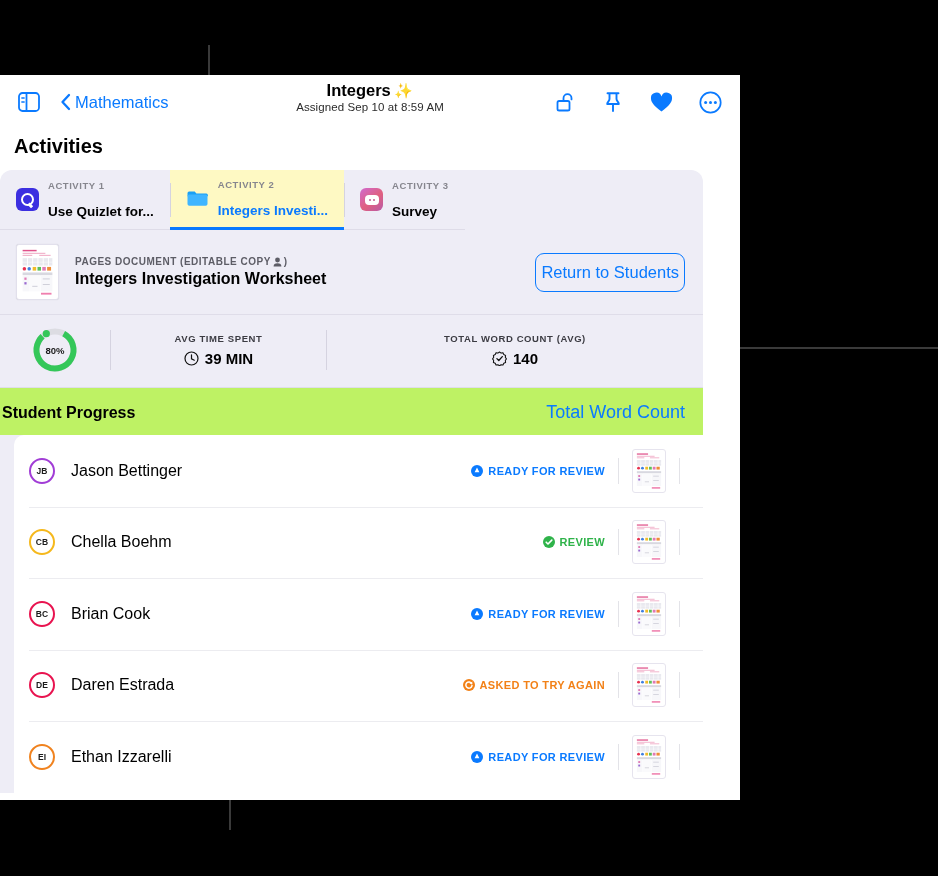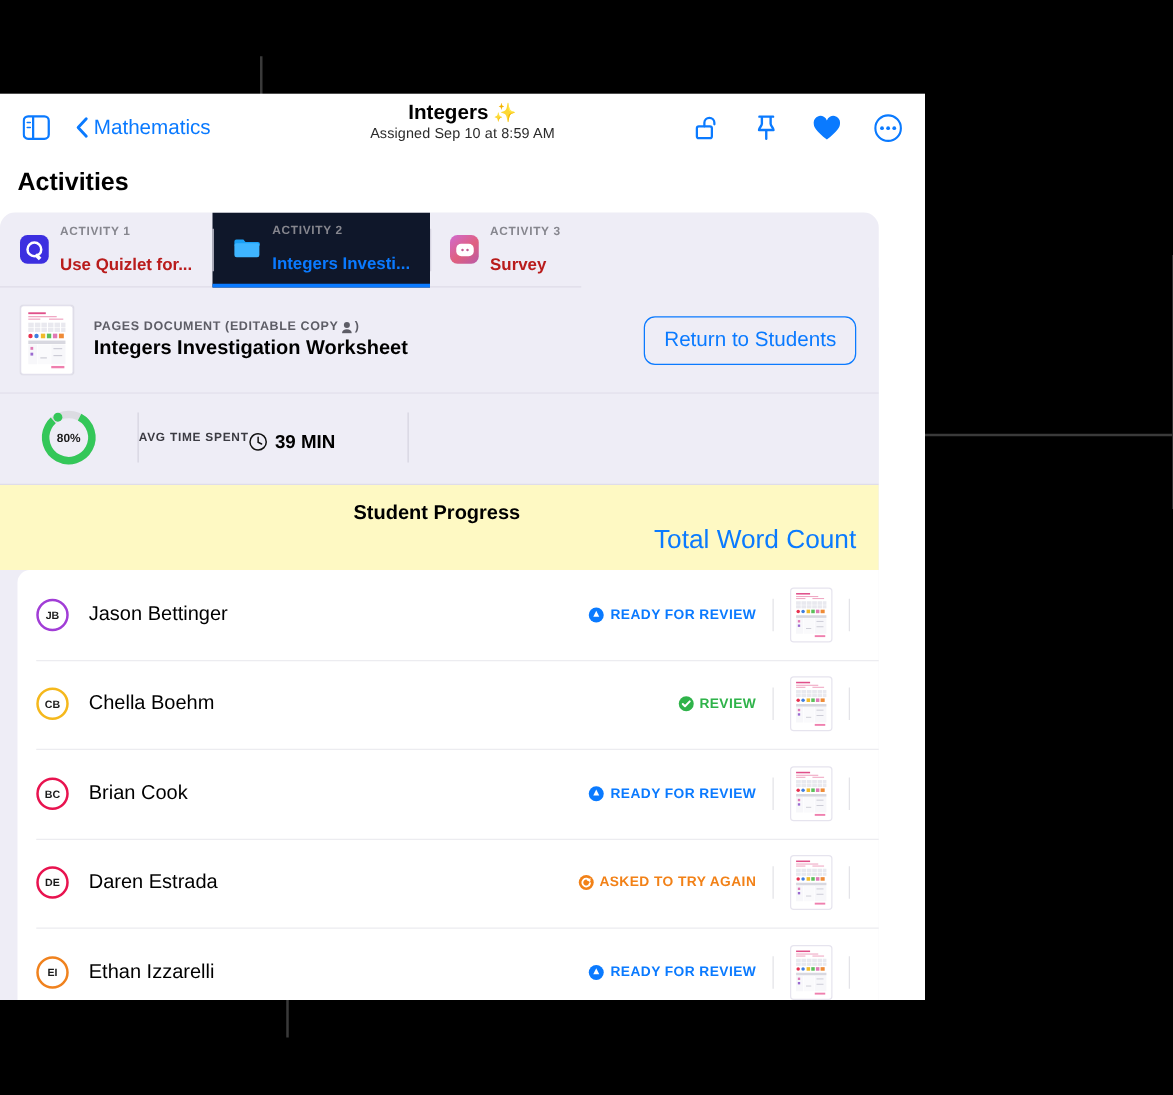--- a/index.html
+++ b/index.html
@@ -69,26 +69,26 @@
   #tabs { display: flex; height: 60px; }
   .tab {
     display: flex; align-items: center; gap: 9px;
     padding: 0 16px 0 16px; position: relative; cursor: pointer;
     border-bottom: 1px solid #dedce8;
   }
   .tab + .tab::before {
     content: ""; position: absolute; left: 0; top: 13px;
     width: 1px; height: 34px; background: #d5d3e0;
   }
-  .tab.active { background: #0f172a; border-bottom: 3px solid #0a7aff; }
+  .tab.active { background: #fef9c3; border-bottom: 3px solid #0a7aff; }
   .tab-txt { display: flex; flex-direction: column; gap: 13px; }
   .tab-kicker {
     font-size: 9.5px; color: #86868e; letter-spacing: .55px; font-weight: 600;
   }
-  .tab-name { font-size: 13.5px; font-weight: bold; color: #b91c1c; }
+  .tab-name { font-size: 13.5px; font-weight: bold; color: #000000; }
   .tab.active .tab-name { color: #0a7aff; }
 
   
   .act-icon { width: 23px; height: 23px; flex: 0 0 23px; position: relative; }
   .ic-quizlet {
     background: #3c2fe0; border-radius: 6px;
     display: flex; align-items: center; justify-content: center;
   }
   .ic-quizlet .q {
     width: 13px; height: 13px; border-radius: 50%;
@@ -122,49 +122,48 @@
   }
   .doc-meta { margin-left: 16px; }
   .doc-kicker {
     font-size: 10px; color: #5d5d66; letter-spacing: .5px; font-weight: 600;
     display: flex; align-items: center; gap: 2px; text-align: center;
   }
   .doc-name { font-size: 16px; font-weight: bold; color: #000; margin-top: 3px; }
   #return-btn {
     margin-left: auto; border: 1.6px solid #0a7aff; border-radius: 9px;
     color: #0a7aff; font-size: 16.5px; background: transparent;
-    padding: 9px 15px; cursor: pointer; font-family: inherit;
+    padding: 9px 5px; cursor: pointer; font-family: inherit;
   }
 
   
   #stats {
     display: flex; align-items: center; padding: 10px 0 12px 0;
     background: #eeedf6; border-bottom: 1px solid #dfdde9;
   }
-  .stat { display: flex; flex-direction: row; align-items: center; }
+  .stat { display: flex; flex-direction: column; align-items: center; }
   .stat-label {
     font-size: 9.5px; color: #3b3b42; letter-spacing: .6px; font-weight: 700;
   }
   .stat-value {
     margin-top: 6px; font-size: 15px; font-weight: bold; color: #000;
     display: flex; align-items: center; gap: 6px;
   }
   .ring-wrap { width: 110px; display:flex; justify-content:center; }
   .divider-v { width: 1px; height: 40px; background: #d5d3e0; }
   .stat-time { flex: 0 0 215px; }
   .stat-words { flex: 1; }
 
   
   #sp-head {
-    display: flex; align-items: center; padding: 14px 18px 12px 14px;
-    background: #fef9c3;
-    flex-direction: column;
+    display: flex; align-items: center; padding: 14px 18px 12px 2px;
+    background: #bef264;
   }
   #sp-title { font-size: 16px; font-weight: bold; color: #000; }
-  #sp-link { margin-left: auto; font-size: 21px; color: #0a7aff; cursor: pointer; }
+  #sp-link { margin-left: auto; font-size: 18px; color: #0a7aff; cursor: pointer; }
 
   
   #list {
     margin: 0 0 0 14px; width: 761px; background: #fff;
     border-radius: 10px 10px 0 0; overflow: hidden;
   }
   .row {
     display: flex; align-items: center; height: 71.5px;
     padding: 0 16px 0 15px; position: relative;
   }
@@ -385,20 +384,30 @@
           <span class="stat-label">AVG TIME SPENT</span>
           <span class="stat-value">
             <svg width="15" height="15" viewBox="0 0 15 15">
               <circle cx="7.5" cy="7.5" r="6.5" fill="none" stroke="#111" stroke-width="1.2"></circle>
               <polyline points="7.5,3.8 7.5,7.8 10.3,9.2" fill="none" stroke="#111" stroke-width="1.2" stroke-linecap="round"></polyline>
             </svg>
             <span>39 MIN</span>
           </span>
         </div>
         <div class="divider-v"></div>
+        <div class="stat stat-words">
+          <span class="stat-label">TOTAL WORD COUNT (AVG)</span>
+          <span class="stat-value">
+            <svg width="15" height="15" viewBox="0 0 15 15">
+              <path d="M7.5 1 l1.6 1.1 1.9-.3 .8 1.8 1.8 .8 -.3 1.9 1.1 1.6 -1.1 1.6 .3 1.9 -1.8 .8 -.8 1.8 -1.9-.3 -1.6 1.1 -1.6-1.1 -1.9 .3 -.8-1.8 -1.8-.8 .3-1.9 -1.1-1.6 1.1-1.6 -.3-1.9 1.8-.8 .8-1.8 1.9 .3 Z" fill="none" stroke="#111" stroke-width="1.05" stroke-linejoin="round"></path>
+              <polyline points="4.9,7.6 6.8,9.5 10.3,5.6" fill="none" stroke="#111" stroke-width="1.3" stroke-linecap="round" stroke-linejoin="round"></polyline>
+            </svg>
+            <span>140</span>
+          </span>
+        </div>
       </div>
 
       <div id="sp-head">
         <span id="sp-title">Student Progress</span>
         <span id="sp-link">Total Word Count</span>
       </div>
 
       <div id="list">
 
         <div class="row">

